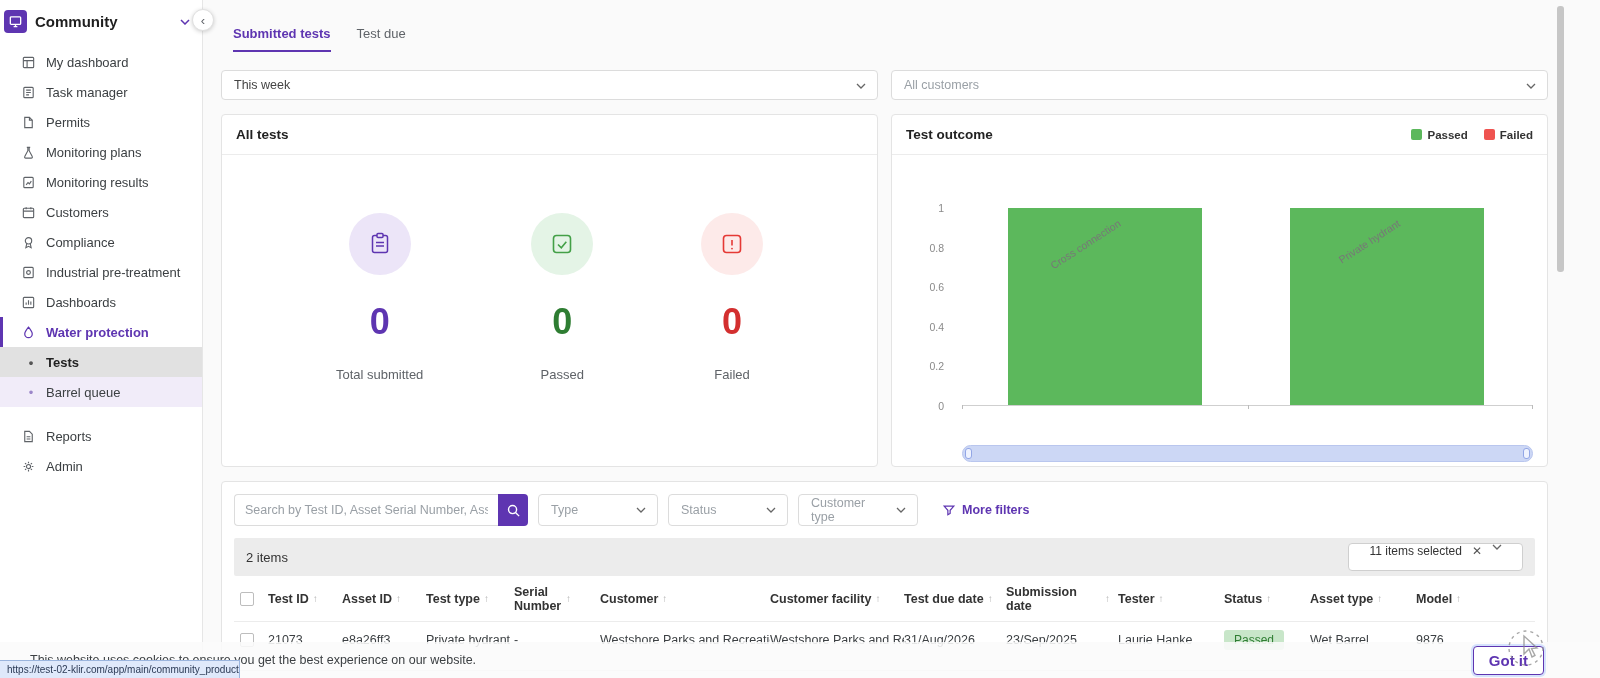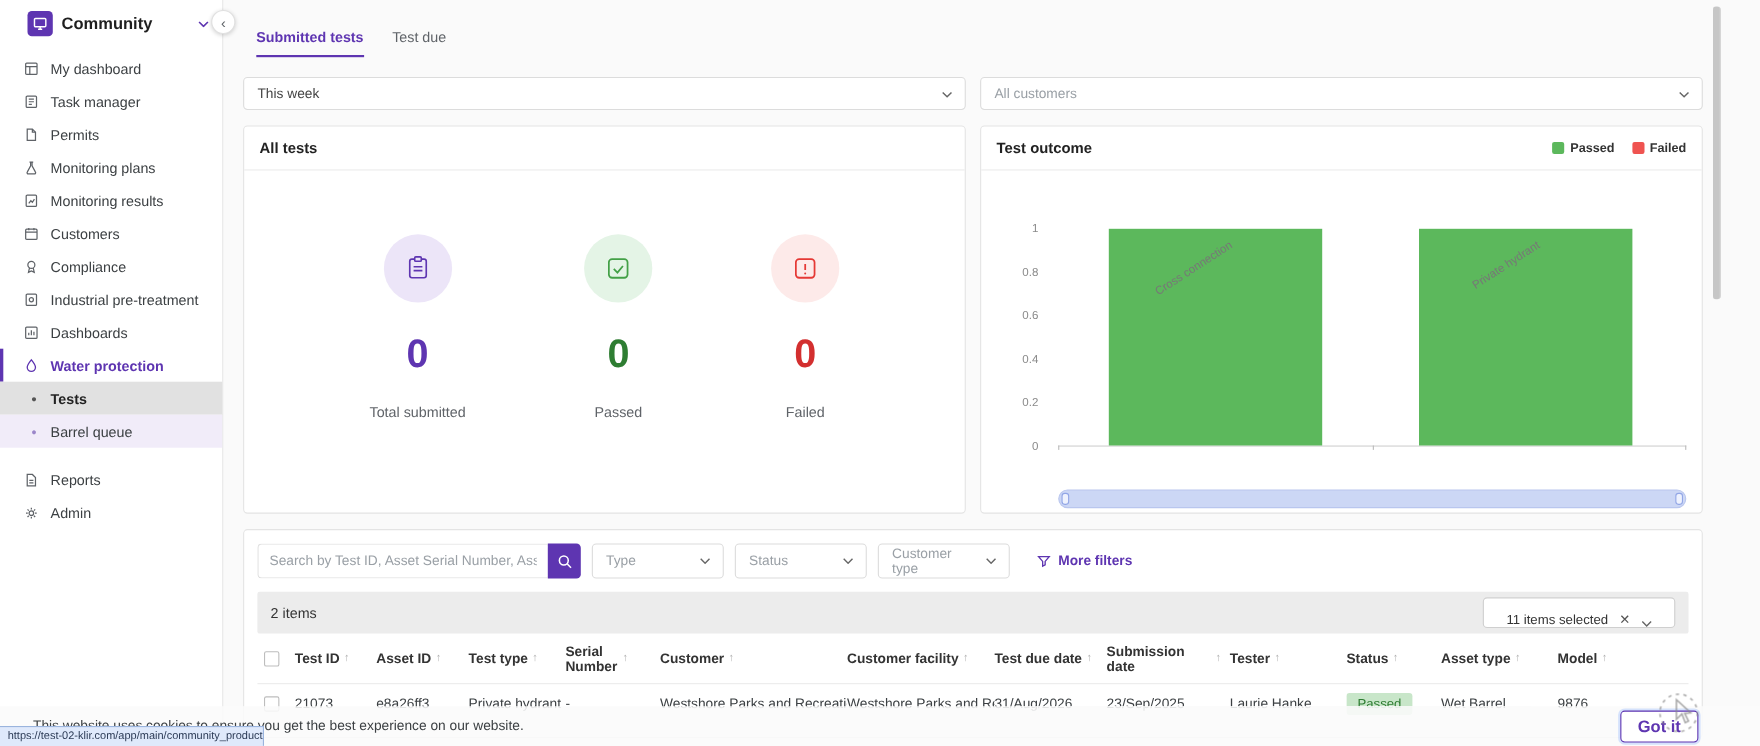--- a/index.html
+++ b/index.html
@@ -1,21 +1,21 @@
 <!DOCTYPE html>
 <html><head>
 <meta charset="utf-8">
 <style>
   * { margin:0; padding:0; box-sizing:border-box; }
   html,body { width:1600px; height:678px; overflow:hidden; font-family:"Liberation Sans",sans-serif; background:#fafafa; color:#3c4043; }
   .app { display:flex; height:100%; }
 
   
   .sidebar { width:203px; background:#fff; border-right:1px solid #e6e6e6; position:relative; flex-shrink:0; z-index:3; }
-  .sb-header { display:flex; align-items:center; gap:8px; padding:10px 12px 8px 25px; }
+  .sb-header { display:flex; align-items:center; gap:8px; padding:10px 12px 8px 4px; }
   .logo { width:23px; height:23px; background:#5E35B1; border-radius:4px; display:flex; align-items:center; justify-content:center; flex-shrink:0; }
   .app-title { font-size:15px; font-weight:bold; color:#1f1f1f; }
   .sb-chev { margin-left:auto; display:flex; }
   .collapse-btn { position:absolute; right:-12px; top:9px; width:22px; height:22px; border-radius:50%; background:#fff; border:1px solid #e0e0e0; box-shadow:0 1px 4px rgba(0,0,0,.18); display:flex; align-items:center; justify-content:center; color:#5f6368; font-size:13px; line-height:1; z-index:6; cursor:pointer; }
   .nav { margin-top:6px; }
   .nav-item { display:flex; align-items:center; gap:10px; height:30px; padding:0 10px 0 17px; font-size:13px; color:#3c4043; border-left:3px solid transparent; cursor:pointer; white-space:nowrap; }
   .nav-item .nv-ic { display:flex; width:16px; justify-content:center; flex-shrink:0; }
   .nav-item.active { color:#5E35B1; font-weight:bold; border-left-color:#5E35B1; }
   .nav-sub { padding-left:24px; gap:11px; }
   .nav-sub .bullet { font-size:13px; color:#555; width:8px; text-align:center; }
@@ -72,21 +72,21 @@
   .search-row { display:flex; align-items:center; }
   .search-box { display:flex; width:294px; }
   .search-box input { flex:1; height:32px; border:1px solid #dcdcdc; border-right:none; border-radius:4px 0 0 4px; padding:0 10px; font-size:12.5px; color:#444; outline:none; background:#fff; min-width:0; }
   .search-box input::placeholder { color:#9aa0a6; }
   .search-btn { width:30px; height:32px; background:#5E35B1; border:none; border-radius:0 4px 4px 0; display:flex; align-items:center; justify-content:center; cursor:pointer; }
   .sm-select { width:120px; height:32px; margin-left:10px; }
   .more-filters { display:flex; align-items:center; gap:6px; color:#5E35B1; font-size:12.5px; font-weight:bold; margin-left:24px; cursor:pointer; }
 
   .items-bar { margin-top:12px; height:38px; background:#ececec; border-radius:2px; display:flex; align-items:center; padding:0 12px; }
   .items-count { font-size:13px; color:#333; }
-  .cols-select { margin-left:auto; background:#fff; border:1px solid #cfcfcf; border-radius:4px; height:28px; display:flex; align-items:flex-end; gap:10px; padding:0 20px; font-size:12px; color:#333; cursor:pointer; }
+  .cols-select { margin-left:auto; background:#fff; border:1px solid #cfcfcf; border-radius:4px; height:28px; display:flex; align-items:flex-start; gap:10px; padding:0 20px; font-size:12px; color:#333; cursor:pointer; }
   .cols-select .x { color:#555; font-size:12px; cursor:pointer; }
 
   .grid { display:grid; grid-template-columns:34px 74px 84px 88px 86px 170px 134px 102px 112px 106px 86px 106px 1fr; align-items:center; }
   .tbl-header { min-height:46px; border-bottom:1px solid #ececec; font-size:12.5px; font-weight:bold; color:#333; }
   .th { display:flex; align-items:center; gap:4px; padding-right:8px; cursor:pointer; }
   .sort { color:#b0b0b0; font-size:10px; }
   .tbl-row { height:36px; font-size:12.5px; color:#3c4043; cursor:pointer; }
   .cell { white-space:nowrap; overflow:hidden; padding-right:8px; }
   .cb { width:14px; height:14px; border:1.5px solid #bdbdbd; border-radius:2px; background:#fff; margin-left:6px; cursor:pointer; }
   .badge-passed { display:inline-block; background:#c8e6c9; color:#2e7d32; font-size:12px; padding:3px 10px; border-radius:3px; }

